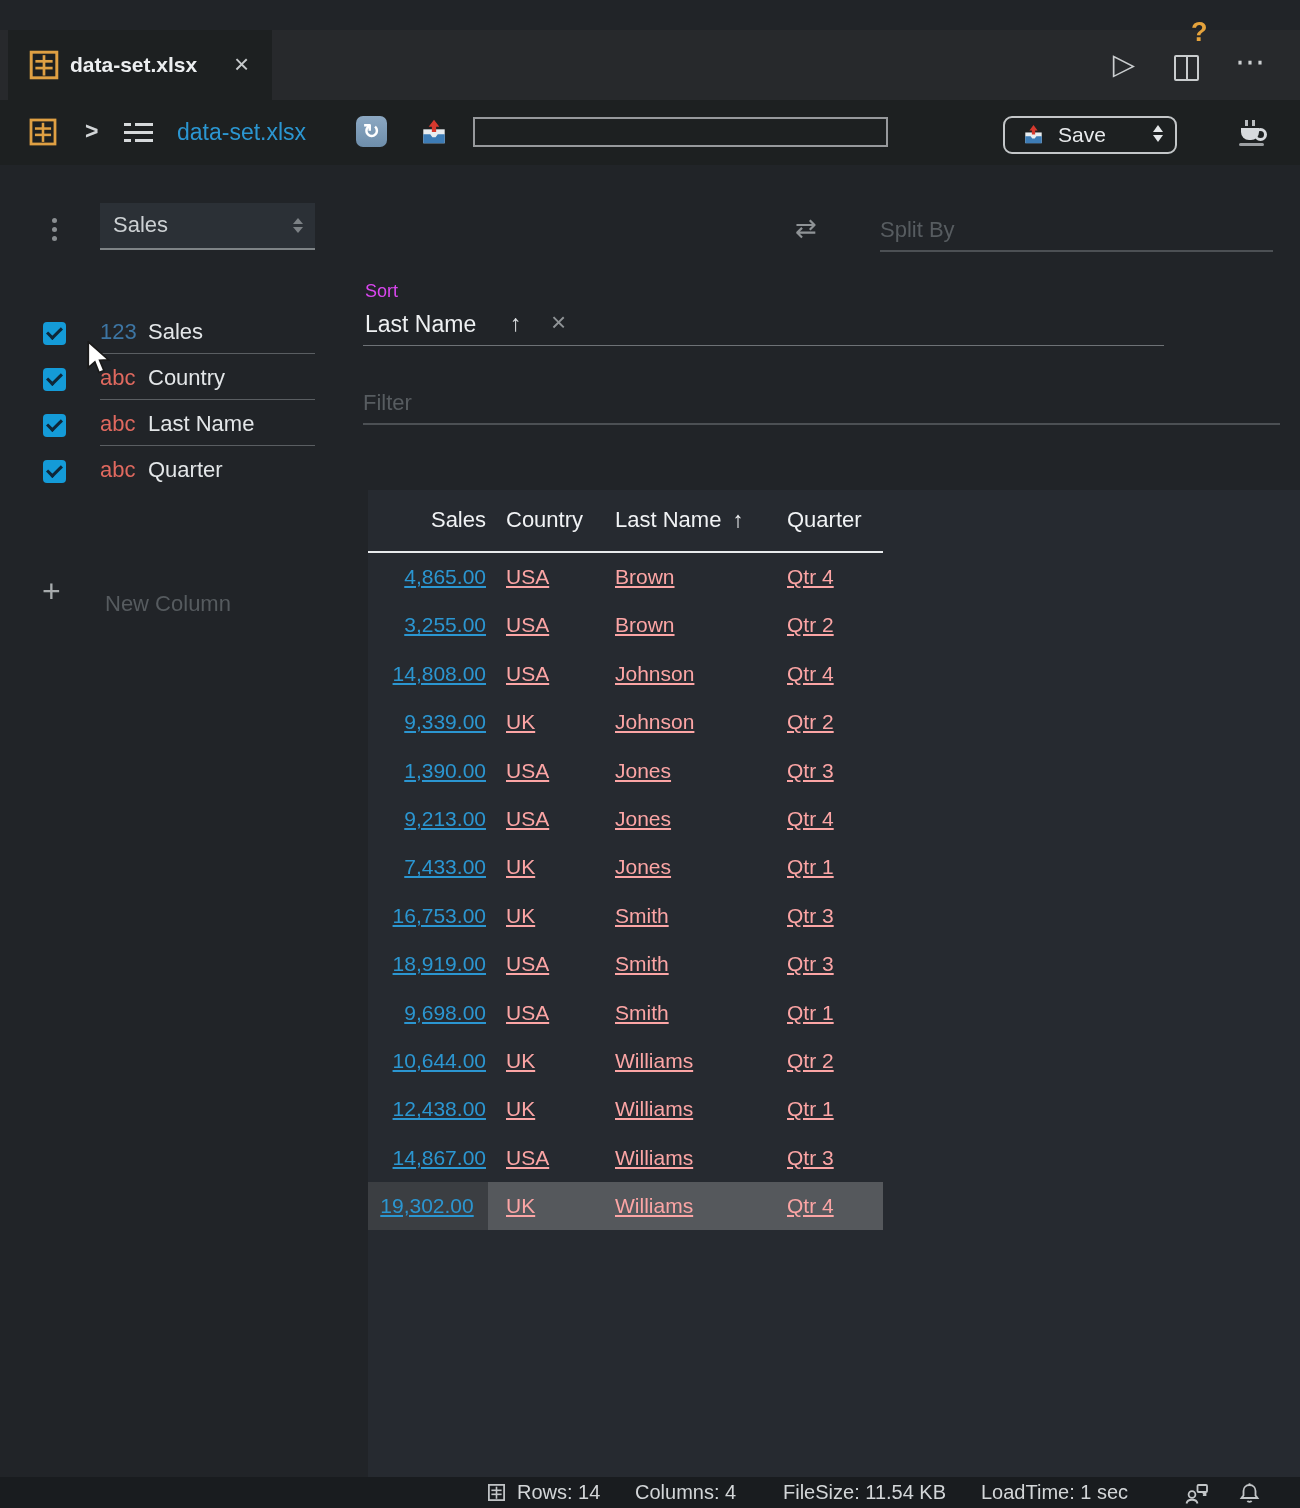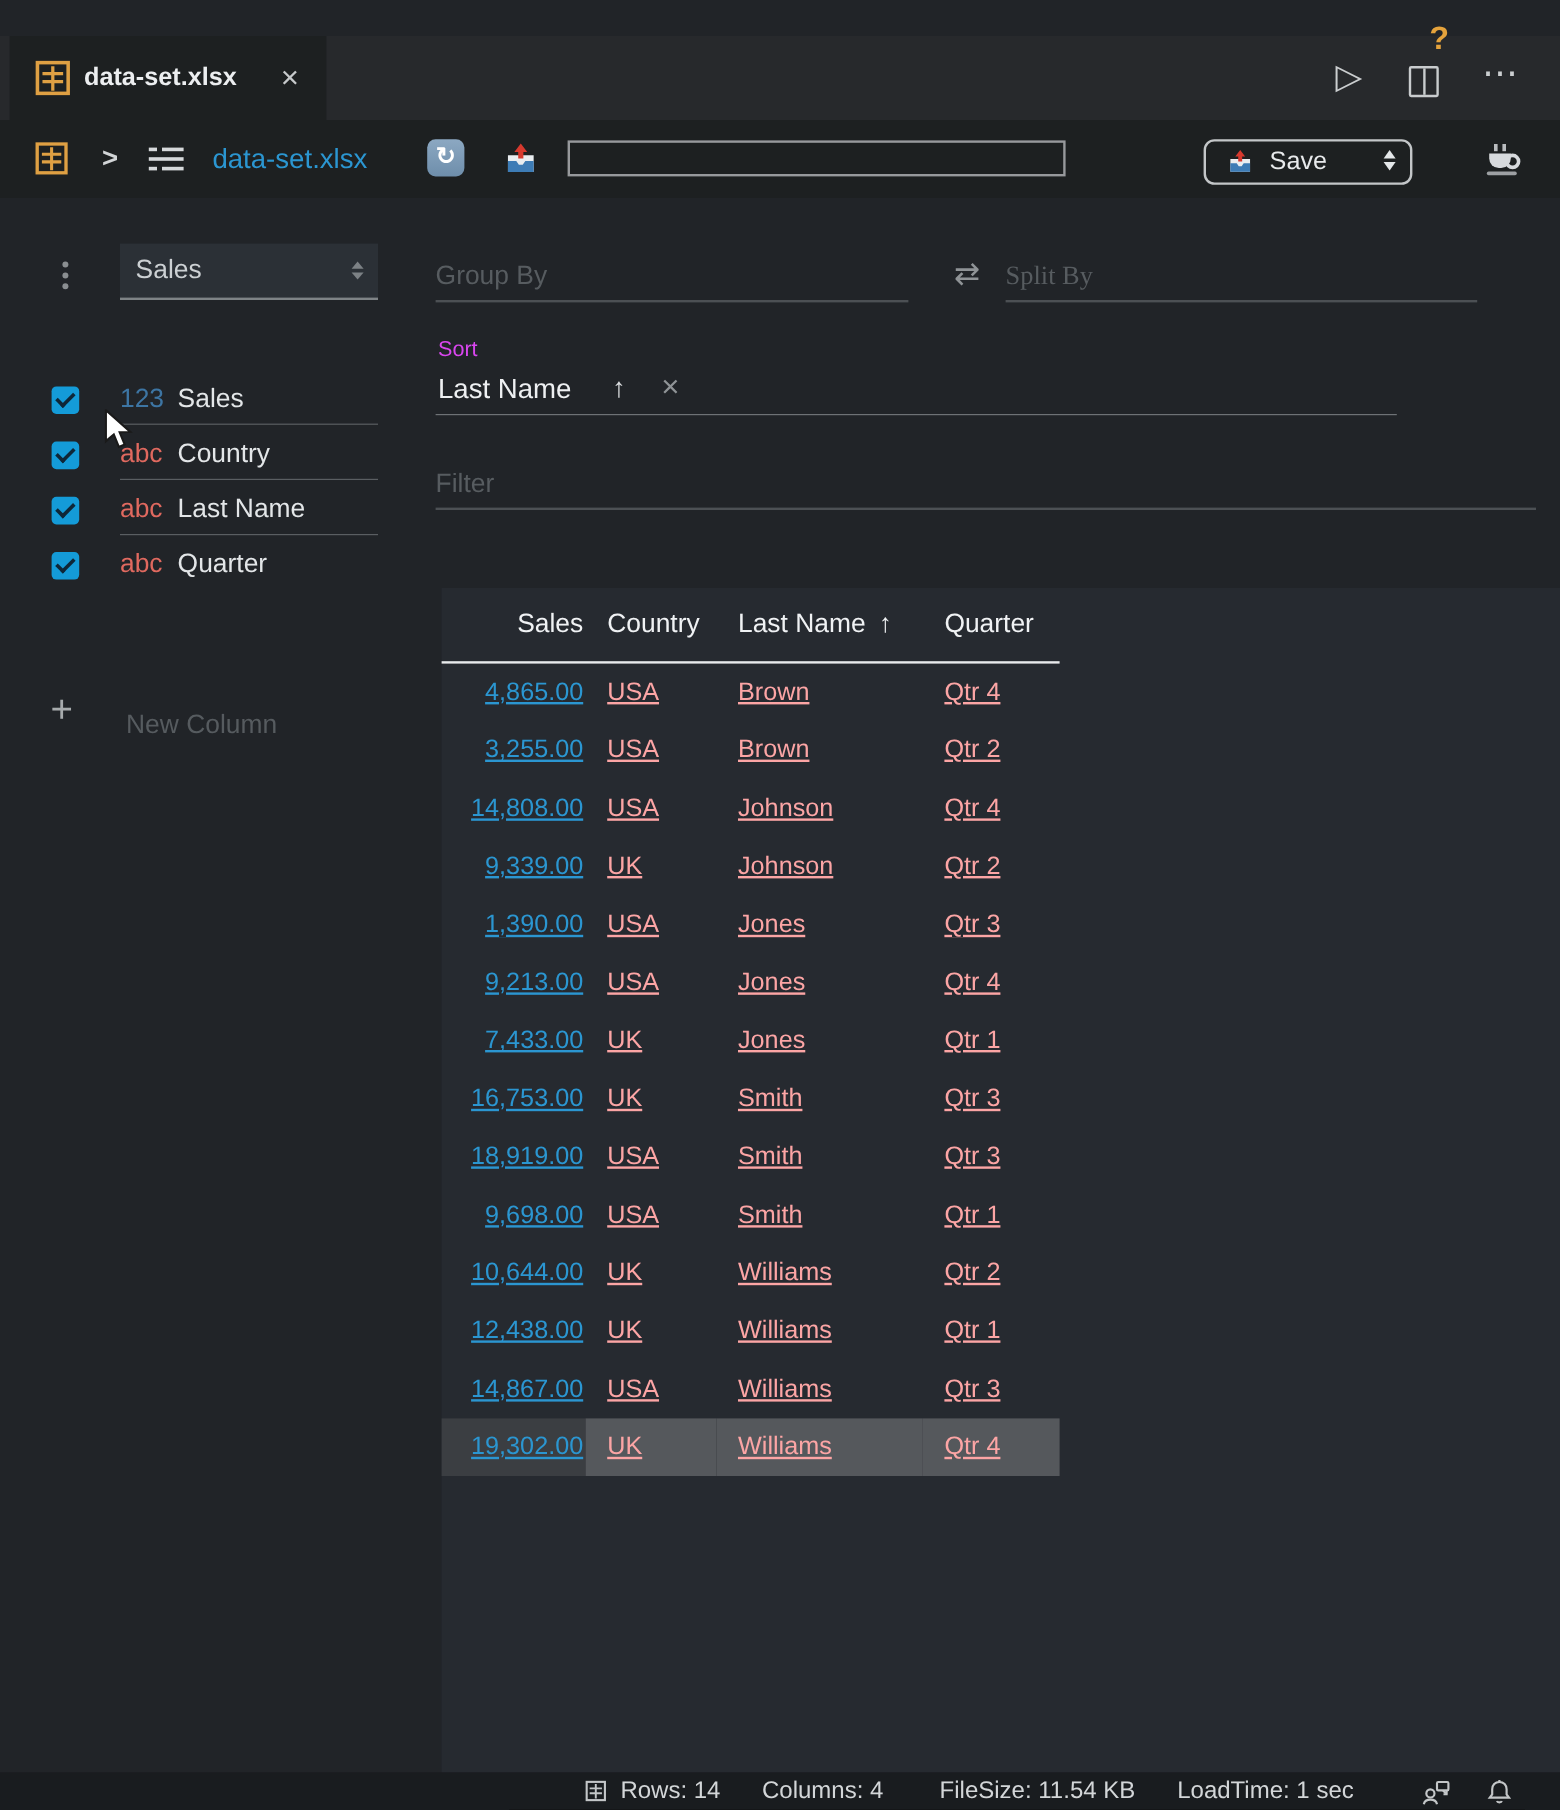--- a/index.html
+++ b/index.html
@@ -76,21 +76,21 @@
   .row-line{position:absolute;left:60px;top:31px;width:215px;height:1px;background:#5a5e62;}
 
   .plus{position:absolute;left:42px;top:408px;font-size:32px;font-weight:400;color:#a7abad;}
   .newcol{position:absolute;left:105px;top:426px;font-size:22px;color:#565b5f;}
 
   .u-input{position:absolute;top:45px;height:40px;background:transparent;border:none;outline:none;
      border-bottom:2px solid #4c5054;color:#e8eaec;font-size:22px;padding:0;
      font-family:"Liberation Sans",sans-serif;}
   .u-input::placeholder{color:#575c60;opacity:1;}
   .gby{left:363px;width:394px;}
-  .sby{left:838px;width:393px;font-family:Liberation Serif, serif;}
+  .sby{left:880px;width:393px;}
   .swap{position:absolute;left:795px;top:48px;font-size:26px;color:#8f9396;}
   .sort-cap{position:absolute;left:365px;top:116px;font-size:18px;color:#d946ef;}
   .sort-val{position:absolute;left:365px;top:146px;font-size:23px;color:#eef0f2;}
   .sort-up{position:absolute;left:510px;top:145px;font-size:23px;color:#dde0e2;}
   .sort-x{position:absolute;left:551px;top:142px;font-size:26px;color:#8f9396;}
   .sort-line{position:absolute;left:363px;top:180px;width:801px;height:1px;background:#6e7276;}
   .flt{left:363px;width:917px;top:218px;}
 
   
   .gridpanel{position:absolute;left:368px;top:325px;width:932px;height:987px;background:#262a30;}
@@ -100,21 +100,21 @@
   .hline{position:absolute;left:0;top:61px;width:515px;height:2px;background:#e8eaec;}
   .g-body{position:absolute;left:0;top:63px;width:515px;}
   .g-row{display:grid;grid-template-columns:120px 109px 172px 114px;height:48.4px;line-height:48.4px;
      font-size:21px;}
   .cell{overflow:hidden;white-space:nowrap;text-decoration:underline;}
   .c-num{color:#2b96d1;text-align:right;padding-right:2px;box-sizing:border-box;}
   .c-txt{color:#fca5a5;padding-left:18px;box-sizing:border-box;}
   .hc.h-num{text-align:right;padding-right:2px;box-sizing:border-box;}
   .hc.h-txt{padding-left:18px;box-sizing:border-box;}
   .h-sort{margin-left:11px;font-size:22px;color:#eef0f2;}
-  .g-row.sel .c-num{background:#3b3e42;}
+  .g-row.sel .c-num{background:#3b3e42;text-align:center;}
   .g-row.sel .c-txt{background:#55585c;}
 
   
   .statusbar{position:absolute;left:0;top:1477px;width:1300px;height:31px;background:#191c1f;}
   .statusbar .gicon{position:absolute;left:487px;top:6px;}
   .st{position:absolute;top:0;line-height:31px;font-size:20px;color:#d3d6d8;}
   .st1{left:517px;} .st2{left:635px;} .st3{left:783px;} .st4{left:981px;}
   .sb-ic{position:absolute;top:4px;}
   .sb-person{left:1184px;} .sb-bell{left:1238px;}
 
@@ -223,21 +223,20 @@
             <i class="chk"></i>
           </div>
           <span class="badge str">abc</span>
           <span class="col-lbl">Quarter</span>
         </div>
       </div>
 
     <span class="plus">+</span>
     <span class="newcol">New Column</span>
 
-    <input class="u-input gby" placeholder="Group By" style="">
     <span class="swap">⇄</span>
     <input class="u-input sby" placeholder="Split By" style="">
 
     <span class="sort-cap">Sort</span>
     <span class="sort-val">Last Name</span>
     <span class="sort-up">↑</span>
     <span class="sort-x">×</span>
     <div class="sort-line"></div>
 
     <input class="u-input flt" placeholder="Filter" style="">

